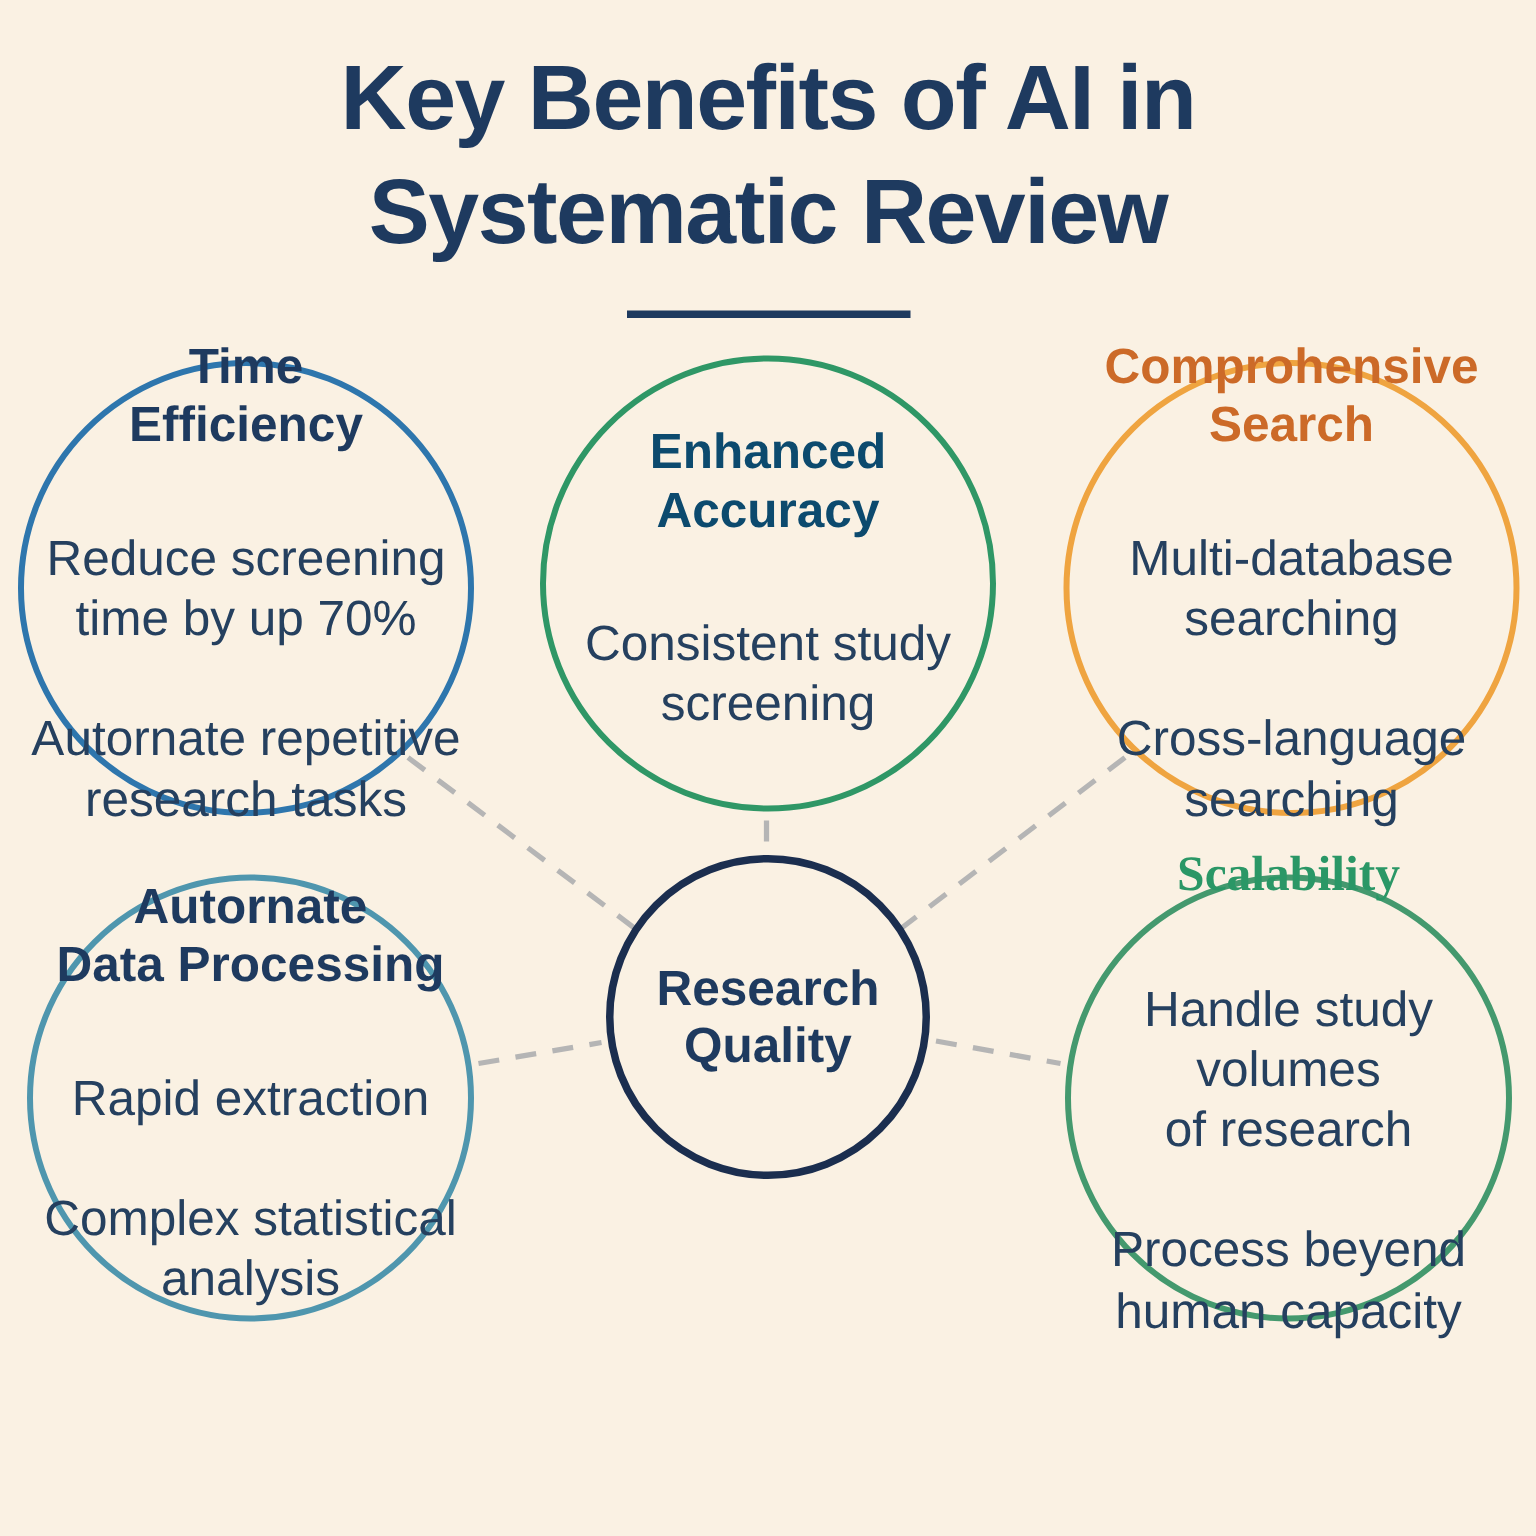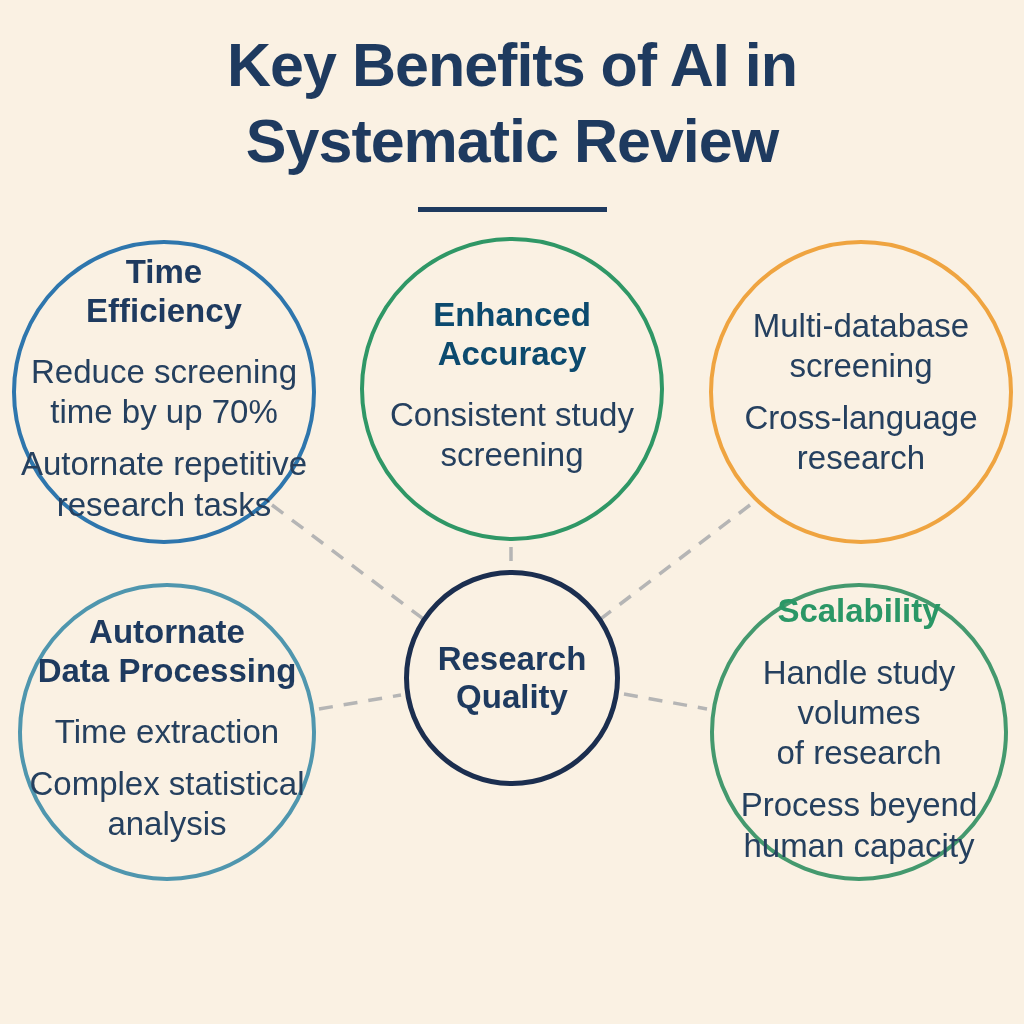--- a/index.html
+++ b/index.html
@@ -49,20 +49,21 @@
     position: absolute;
     border-radius: 50%;
     border: 4px solid #999;
     box-sizing: border-box;
     background: transparent;
     display: flex;
     flex-direction: column;
     align-items: center;
     justify-content: center;
     text-align: center;
+    gap: 28px;
   }
   .c-title {
     font-weight: 700;
     font-size: 33px;
     line-height: 1.16;
     white-space: pre-line;
     margin: 0 0 16px 0;
   }
   .c-point {
     font-size: 33px;
@@ -78,21 +79,21 @@
   .c4 { left: 18px;  top: 583px; width: 298px; height: 298px; border-color: #4f96ae; }
   .c5 { left: 710px; top: 583px; width: 298px; height: 298px; border-color: #44996e; }
   .c-center {
     left: 404px; top: 570px; width: 216px; height: 216px;
     border: 5px solid #1b2e4f;
   }
   
   .t-navy   { color: #1e3a5f; }
   .t-green  { color: #0c4a6e; }
   .t-orange { color: #cc6a28; }
-  .t-green2 { color: #2a9766; }
+  .t-green2 { color: #2a9766; font-family: Liberation Serif, serif; }
   .c-center .c-title { margin-bottom: 0; }
 </style>
 </head>
 <body>
 
 <div class="stage">
 
   <h1 class="main-title">Key Benefits of AI in
 Systematic Review</h1>
   <div class="divider"></div>
@@ -117,30 +118,32 @@
   </div>
 
   <div class="circle c2">
     <div class="c-title t-green">Enhanced
 Accuracy</div>
     <p class="c-point">Consistent study
 screening</p>
   </div>
 
   <div class="circle c3">
+    <div class="c-title t-orange">Comprohensive
+Search</div>
     <p class="c-point">Multi-database
-screening</p>
+searching</p>
     <p class="c-point">Cross-language
-research</p>
+searching</p>
   </div>
 
   <div class="circle c4">
     <div class="c-title t-navy">Autornate
 Data Processing</div>
-    <p class="c-point">Time extraction</p>
+    <p class="c-point">Rapid extraction</p>
     <p class="c-point">Complex statistical
 analysis</p>
   </div>
 
   <div class="circle c5">
     <div class="c-title t-green2">Scalability</div>
     <p class="c-point">Handle study volumes
 of research</p>
     <p class="c-point">Process beyend
 human capacity</p>

